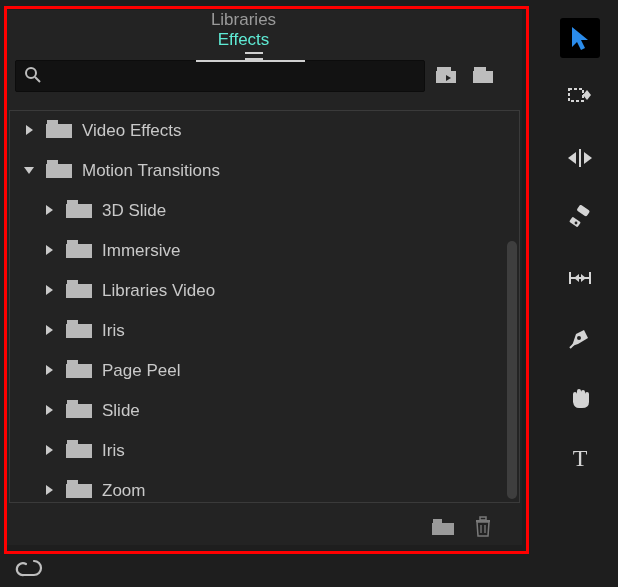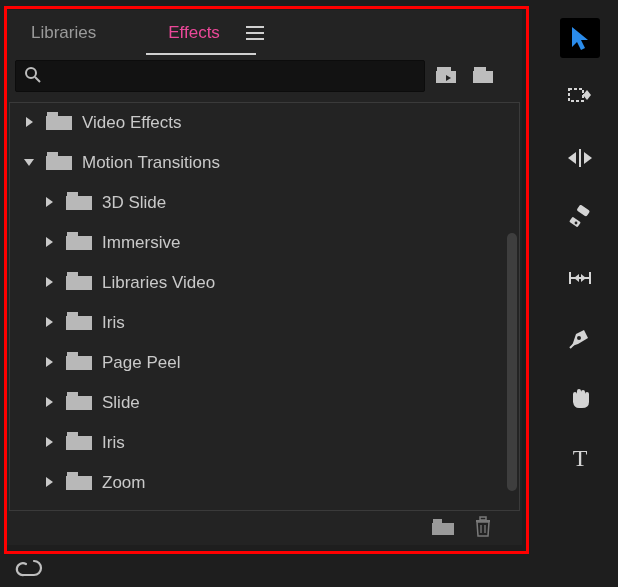--- a/index.html
+++ b/index.html
@@ -40,30 +40,31 @@
     background: #232323;
     display: flex;
     flex-direction: column;
   }
   .tab-bar {
     display: flex;
     align-items: center;
     height: 46px;
     padding-left: 18px;
     gap: 0;
+    flex-direction: column;
   }
   .tab {
     color: #9a9a9a;
     font-size: 17px;
     padding: 0 6px;
     margin-right: 60px;
     cursor: pointer;
   }
   .tab.active {
-    color: #ec4899;
+    color: #5eead4;
     position: relative;
   }
   .tab.active::after {
     content: "";
     position: absolute;
     left: -16px;
     right: -30px;
     bottom: -12px;
     height: 2px;
     background: #d0d0d0;
@@ -107,21 +108,21 @@
     align-items: center;
     gap: 14px;
     color: #b8b8b8;
   }
   
   .tree {
     flex: 1;
     overflow: hidden;
     position: relative;
     border: 1px solid #3a3a3a;
-    margin: 0 2px;
+    margin: 8px 2px;
   }
   .tree-inner {
     position: absolute;
     inset: 0;
     overflow: hidden;
   }
   .tree-row {
     display: flex;
     align-items: center;
     height: 40px;

